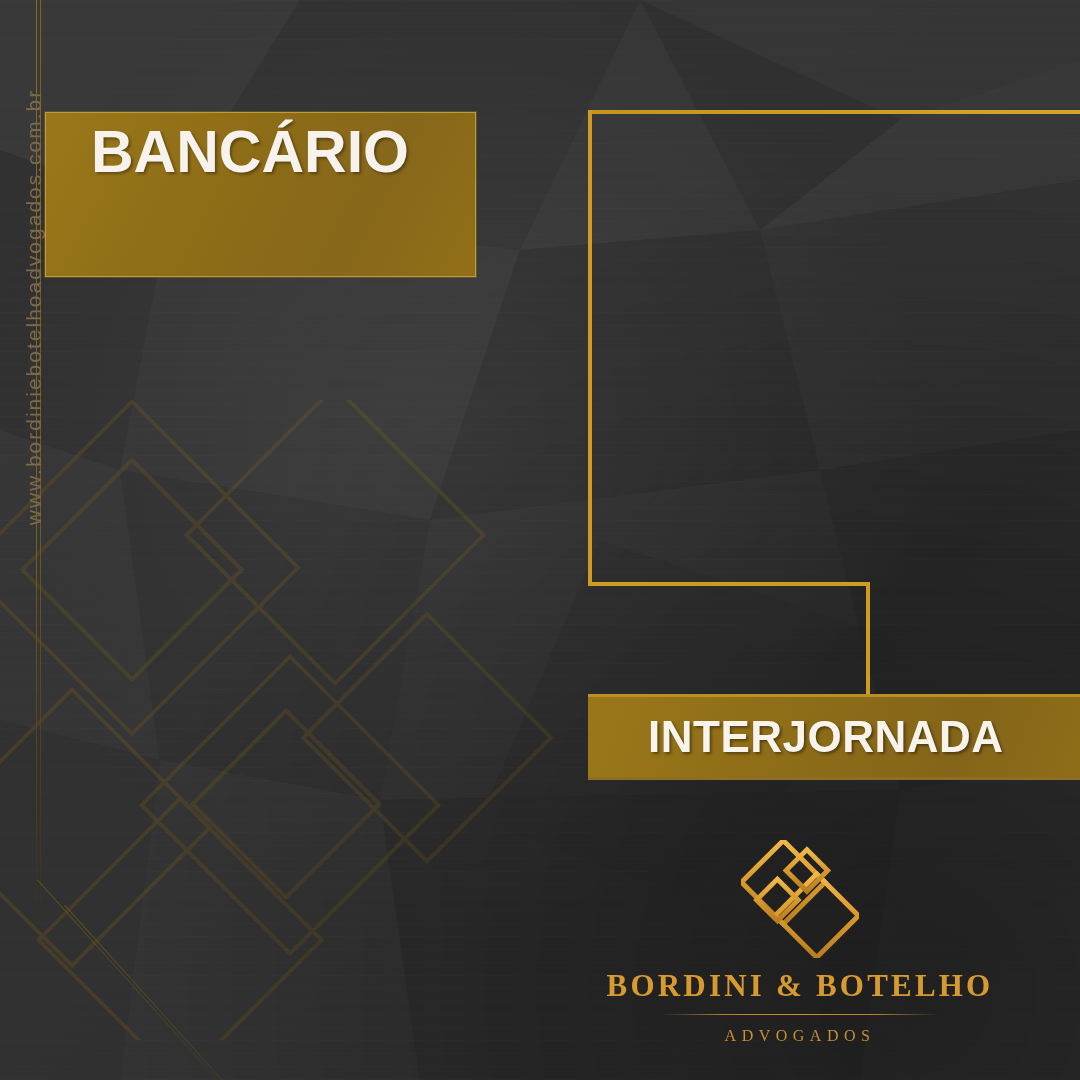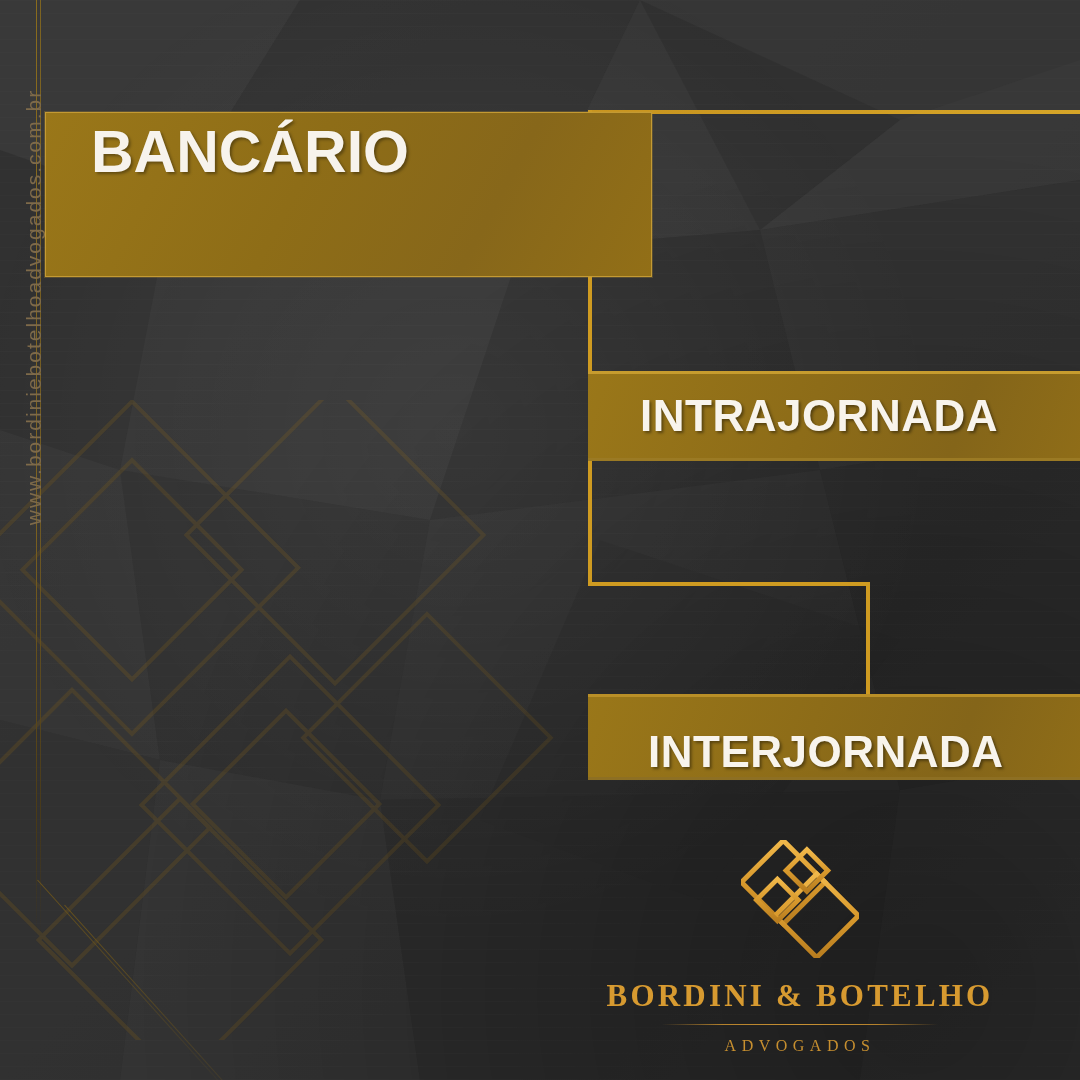--- a/index.html
+++ b/index.html
@@ -75,21 +75,21 @@
   
   .conn{ position:absolute; background:#cf9b21; }
   .conn.h-top{ left:588px; top:110px; width:492px; height:4px;
     background:linear-gradient(to right,#c8941f,#d6a528); }
   .conn.v-main{ left:588px; top:110px; width:4px; height:476px; }
   .conn.h-mid{ left:588px; top:582px; width:282px; height:4px; }
   .conn.v-right{ left:866px; top:582px; width:4px; height:121px; }
 
   
   .title-box{
-    position:absolute; left:45px; top:112px; width:607px; height:165px;
+    position:absolute; left:45px; top:112px; width:431px; height:165px;
     background:linear-gradient(118deg,#9a7719 0%,#8e6d17 42%,#87671a 72%,#926f17 100%);
     border:1px solid #c49a33;
     box-shadow:0 0 0 1px rgba(196,154,51,.25);
   }
   .title-line1{
     position:absolute; left:45px; top:10px;
     color:#f7f3ec;
     font-size:59px;
     font-weight:bold;
     letter-spacing:0px;
@@ -116,30 +116,30 @@
     font-size:44px;
     font-weight:bold;
     letter-spacing:0.5px;
     text-shadow:2px 2px 3px rgba(0,0,0,.40);
     background:linear-gradient(110deg,#9a7719 0%,#8d6c18 45%,#846519 75%,#8f6d18 100%);
     border-top:3px solid #c79c2e;
     border-bottom:3px solid #9b7a24;
   }
   .topic-bar.intra{ left:588px; top:371px; width:492px; height:90px; padding-left:52px; }
   .topic-bar.inter{ left:588px; top:694px; width:492px; height:86px; padding-left:60px;
-                    border-top:3px solid #b98f27; border-bottom:3px solid #8d6f23;align-items:flex-end; }
+                    border-top:3px solid #b98f27; border-bottom:3px solid #8d6f23; }
 
   
   .logo-wrap{
     position:absolute; left:600px; top:840px; width:400px; height:215px;
     display:flex; flex-direction:column; align-items:center;
   }
   .logo-mark{ width:118px; height:118px; }
   .logo-name{
-    margin-top:20px;
+    margin-top:10px;
     color:#d79a30;
     font-family:"Liberation Serif", serif;
     font-size:31px;
     font-weight:bold;
     letter-spacing:3.2px;
     white-space:nowrap;
   }
   .logo-divider{
     margin-top:10px;
     width:276px; height:1px;
@@ -206,23 +206,20 @@
 
   <div class="conn h-top"></div>
   <div class="conn v-main"></div>
   <div class="conn h-mid"></div>
   <div class="conn v-right"></div>
 
   <div class="title-box">
     <div class="title-line1">BANCÁRIO</div>
   </div>
 
-  <div class="topic-bar intra">
-    <span>INTRAJORNADA</span>
-  </div>
   <div class="topic-bar inter">
     <span>INTERJORNADA</span>
   </div>
 
   <div class="logo-wrap">
     <svg class="logo-mark" viewBox="0 0 120 120">
       <defs>
         <linearGradient id="gg" x1="0" y1="0" x2="1" y2="1">
           <stop offset="0%" stop-color="#f0b84a"></stop>
           <stop offset="50%" stop-color="#d99a2d"></stop>

